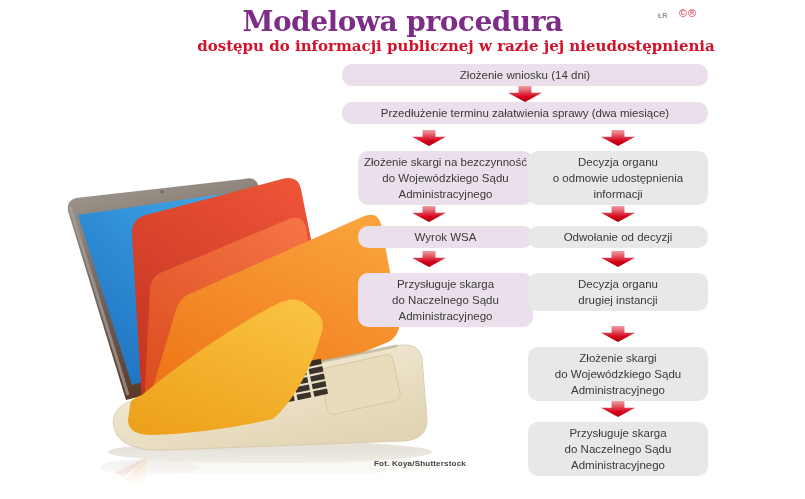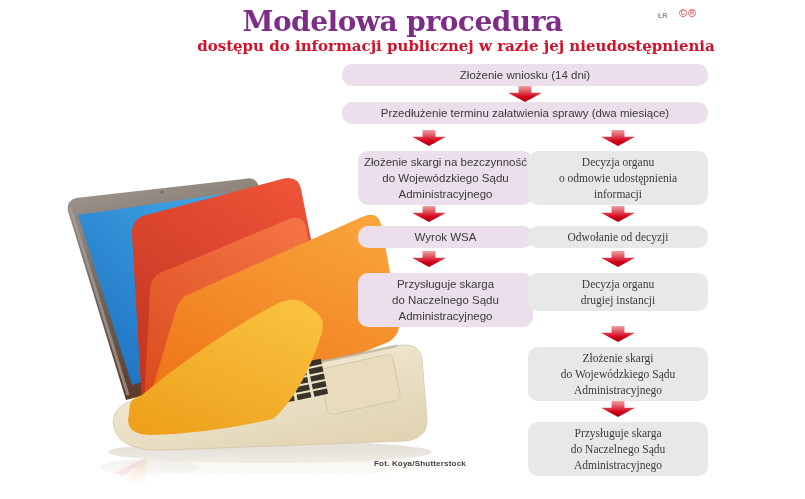--- a/index.html
+++ b/index.html
@@ -27,21 +27,21 @@
   }
   .license{position:absolute;top:8px;left:679px;display:flex;gap:1px;}
   .license span{font-size:11px;color:#d0313c;line-height:11px;}
   
   .box{
     position:absolute;box-sizing:border-box;border-radius:10px;
     padding:3px 4px;text-align:center;white-space:pre;
     font-size:11.5px;line-height:16px;color:var(--box-text,#3a3a3a);
   }
   .lav{background:var(--box-lavender,#eadfeb);}
-  .gry{background:var(--box-gray,#e8e8e8);font-family:Liberation Serif, serif;}
+  .gry{background:var(--box-gray,#e8e8e8);}
   .w-full{left:342px;width:366px;}
   .w-left{left:342px;width:175px;margin-left:16px;}
   .w-right{left:528px;width:180px;}
   .arrow{
     position:absolute;width:34px;height:16px;
     background:linear-gradient(180deg,#efa0a2 0%,#e4626c 28%,#d50019 68%,#ac0012 100%);
     clip-path:polygon(31% 0,69% 0,69% 42%,100% 42%,50% 100%,0 42%,31% 42%);
   }
   
   .laptop{position:absolute;left:30px;top:155px;width:420px;height:344px;}

